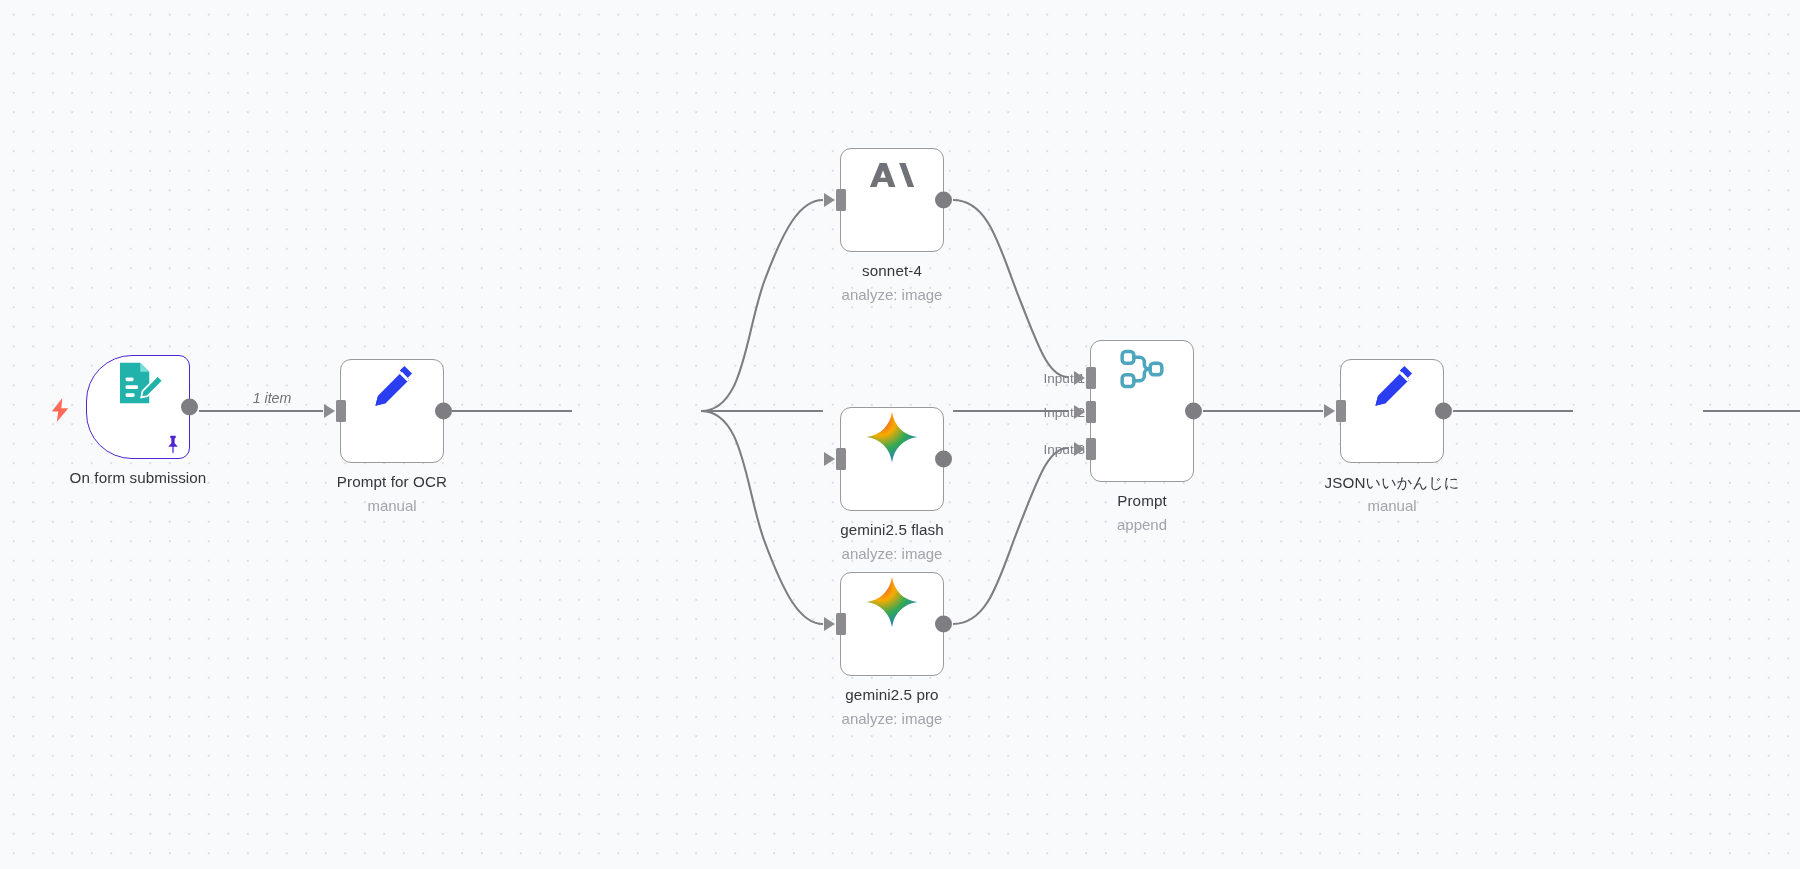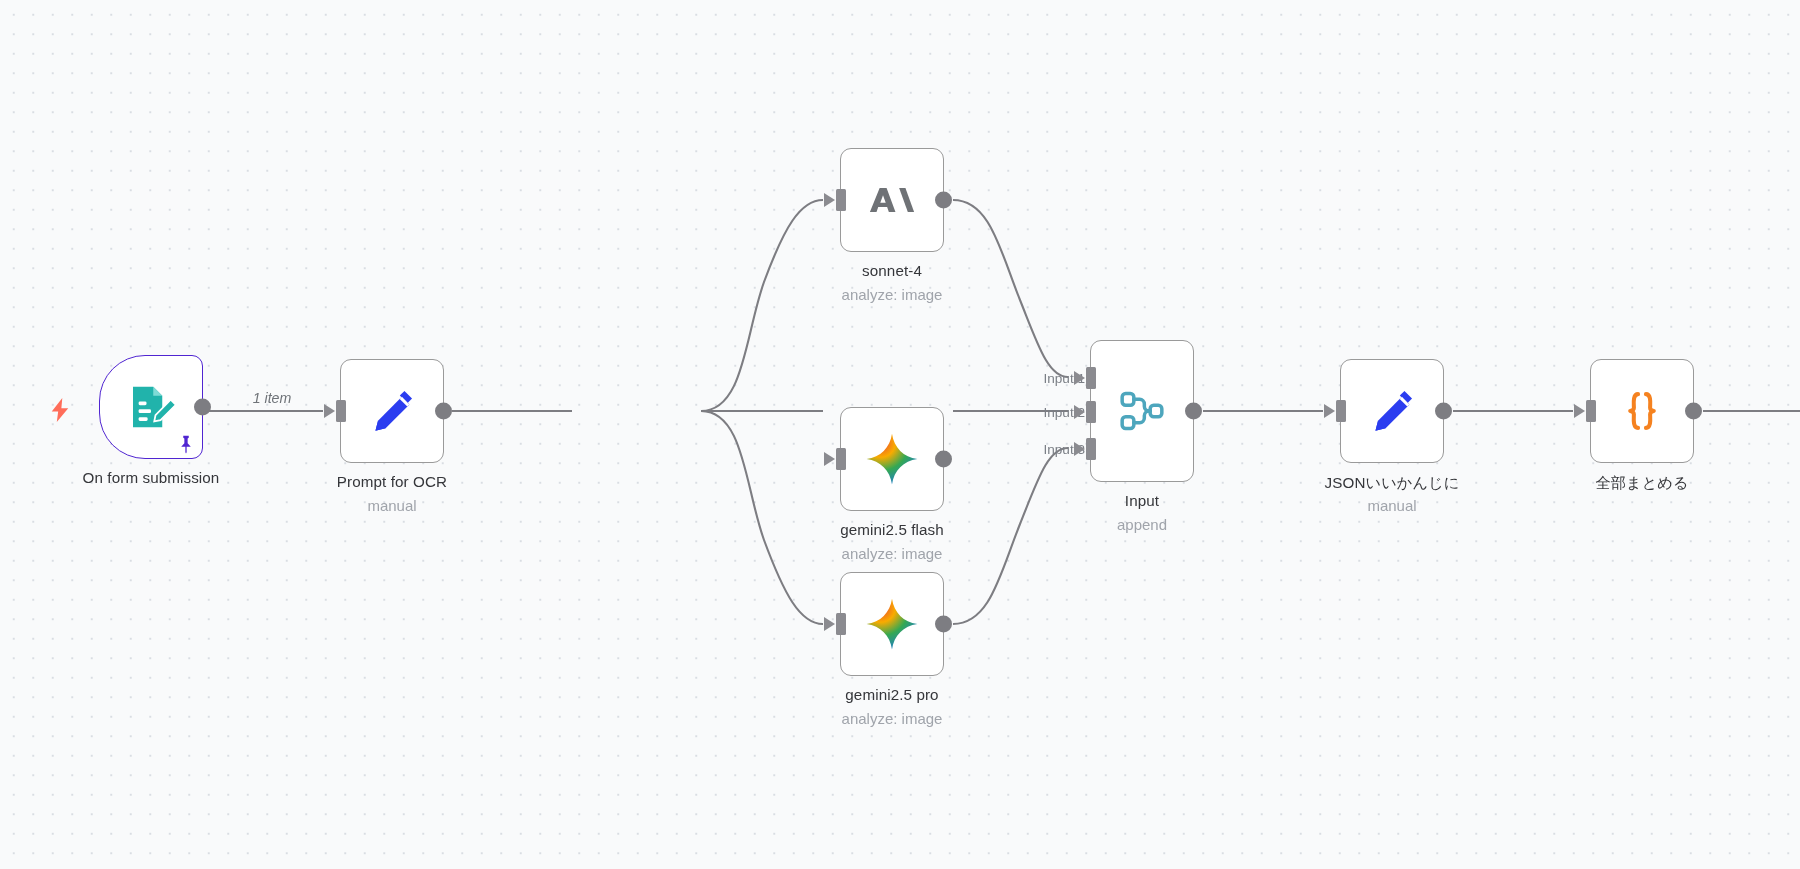--- a/index.html
+++ b/index.html
@@ -18,21 +18,21 @@
   }
   #edges { position:absolute; inset:0; width:1800px; height:869px; pointer-events:none; }
 
   
   .node {
     position:absolute;
     width:104px; height:104px;
     background:#ffffff;
     border:1.6px solid #9a9a9a;
     border-radius:11px;
-    display:flex; align-items:center; justify-content:center;
+    display:flex; justify-content:center;
   }
   .node.trigger {
     border-color:#5025d1;
     border-radius:46px 11px 11px 46px;
   }
   .node-label {
     position:absolute;
     width:340px;
     text-align:center;
     left:50%;
@@ -138,21 +138,21 @@
       <path d="M 1203 411 L 1323 411"></path>
 
       <path d="M 1453 411 L 1573 411"></path>
 
       <path d="M 1703 411 L 1800 411"></path>
     </g>
   </svg>
 
   <div class="edge-label" style="left:272px; top:390px;font-style:italic;">1 item</div>
 
-  <div class="node-wrap" style="left:99px; top:355px;">
+  <div class="node-wrap" style="left:86px; top:355px;">
     <div class="node trigger">
       <svg class="svg-icon" width="54" height="54" viewBox="0 0 48 48">
         <path d="M8 6 h18 l8 8 v28 a0 0 0 0 1 0 0 H8 Z" fill="#21b3ab"></path>
         <path d="M26 6 l8 8 h-8 Z" fill="#7fdbd6"></path>
         <rect x="13" y="19" width="7" height="3.4" rx="1.2" fill="#ffffff"></rect>
         <rect x="13" y="26" width="11" height="3.4" rx="1.2" fill="#ffffff"></rect>
         <rect x="13" y="33" width="8" height="3.4" rx="1.2" fill="#ffffff"></rect>
         <path d="M41.5 17.5 l4.6 4.6 -13.6 13.6 -5.6 1.1 1.1 -5.6 Z" fill="#21b3ab" stroke="#ffffff" stroke-width="1.6"></path>
       </svg>
       <div class="out-dot"></div>
@@ -267,48 +267,34 @@
       <div class="mlabel" style="top:71px;">Input 2</div>
       <div class="marrow" style="top:63.5px;"></div>
       <div class="mport" style="top:60px;"></div>
 
       <div class="mlabel" style="top:108px;">Input 3</div>
       <div class="marrow" style="top:100.5px;"></div>
       <div class="mport" style="top:97px;"></div>
 
       <div class="out-dot"></div>
     </div>
-    <div class="node-label" style="top:152px;">Input</div>
+    <div class="node-label" style="top:152px;">Prompt</div>
     <div class="node-sub" style="top:176px;">append</div>
   </div>
 
   <div class="node-wrap" style="left:1340px; top:359px;">
     <div class="node">
       <svg class="svg-icon" width="52" height="52" viewBox="0 0 48 48">
         <path d="M35.5 5.5 l7 7 -4.3 4.3 -7 -7 Z" fill="#2b3df0"></path>
         <path d="M33.1 10.9 l7 7 -22 22 -9.4 2.4 2.4 -9.4 Z" fill="#2b3df0"></path>
         <path d="M33.1 10.9 l7 7 -2 2 -7 -7 Z" fill="#ffffff"></path>
         <path d="M8.7 42.3 l2.4 -9.4 7 7 Z" fill="#2b3df0"></path>
       </svg>
       <div class="in-arrow"></div>
       <div class="in-port"></div>
       <div class="out-dot"></div>
     </div>
     <div class="node-label">JSONいいかんじに</div>
     <div class="node-sub">manual</div>
   </div>
 
-  <div class="node-wrap" style="left:1590px; top:359px;">
-    <div class="node">
-      <svg class="svg-icon" width="54" height="54" viewBox="0 0 48 48">
-        <g fill="none" stroke="#f58220" stroke-width="3.6" stroke-linecap="round" stroke-linejoin="round">
-          <path d="M20.5 9 C15.5 9 16.8 18 16.8 21 C16.8 23.4 13.5 24 13.5 24 C13.5 24 16.8 24.6 16.8 27 C16.8 30 15.5 39 20.5 39"></path>
-          <path d="M27.5 9 C32.5 9 31.2 18 31.2 21 C31.2 23.4 34.5 24 34.5 24 C34.5 24 31.2 24.6 31.2 27 C31.2 30 32.5 39 27.5 39"></path>
-        </g>
-      </svg>
-      <div class="in-arrow"></div>
-      <div class="in-port"></div>
-      <div class="out-dot"></div>
-    </div>
-    <div class="node-label">全部まとめる</div>
-  </div>
 
 </div>
 
 </body></html>

